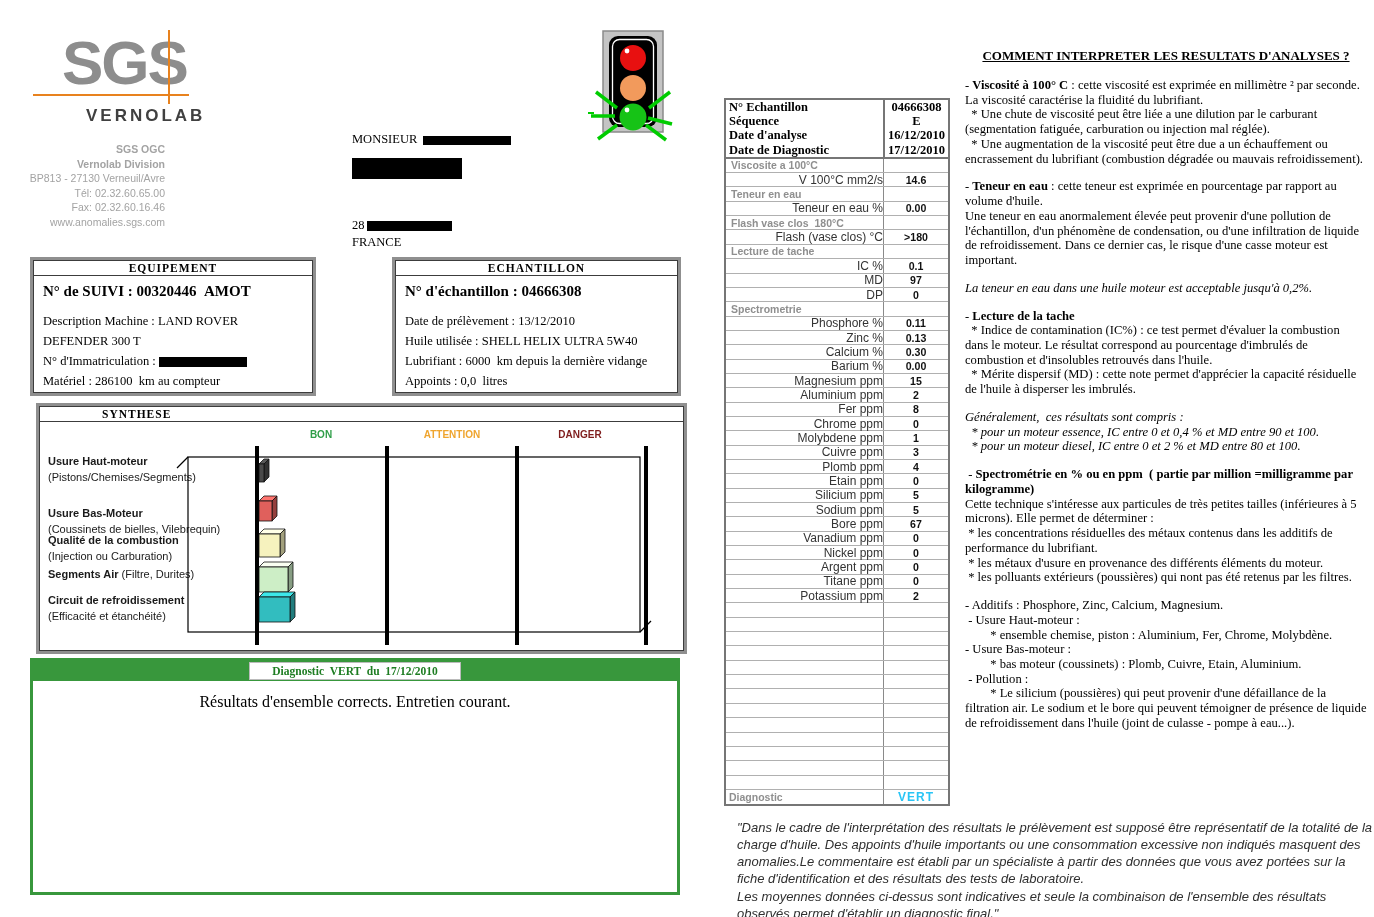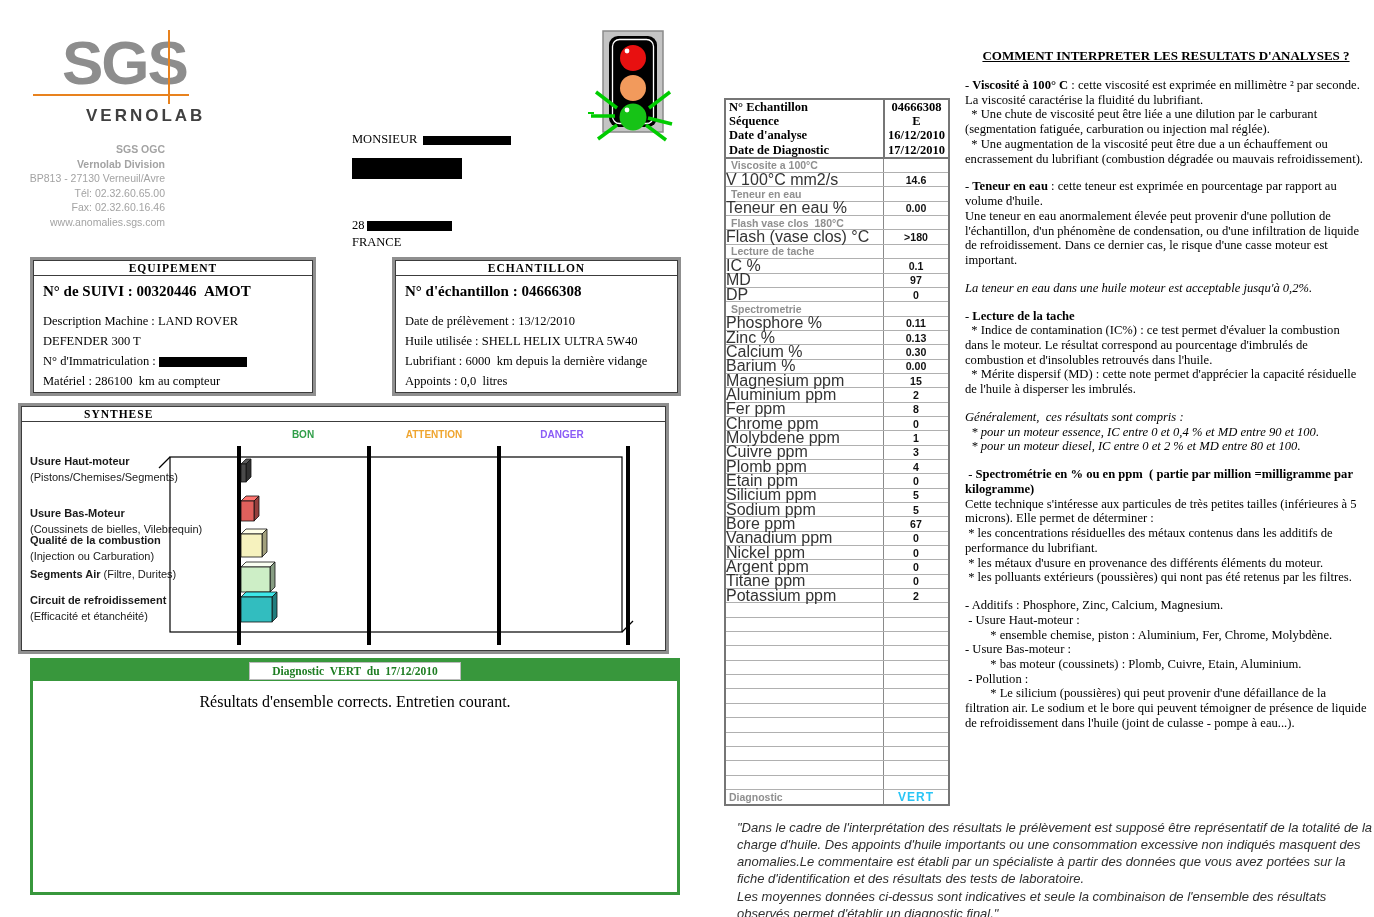--- a/index.html
+++ b/index.html
@@ -32,21 +32,21 @@
   .fbox{position:absolute;border:3px solid #8f8f8f;background:#fff;}
   .fbox-inner{border:1px solid #3c3c3c;height:100%;box-sizing:border-box;}
   .fbox-title{border-bottom:1px solid #3c3c3c;font-weight:bold;font-size:11.5px;
               letter-spacing:1px;text-align:center;padding:1px 0;}
   .fbox-title.left{text-align:left;padding-left:62px;}
   .fbox-content{padding:7px 9px;position:relative;height:calc(100% - 17px);box-sizing:border-box;}
   .fbox-head{font-weight:bold;font-size:15px;margin-bottom:11px;}
   .fbox-line{font-size:12.5px;line-height:20px;}
   #equip-box{left:30px;top:257px;width:280px;height:133px;}
   #sample-box{left:392px;top:257px;width:283px;height:133px;}
-  #synthese-box{left:18px;top:403px;width:645px;height:245px;}
+  #synthese-box{left:36px;top:403px;width:645px;height:245px;}
 
   
   .syn-content{position:relative;height:calc(100% - 17px);overflow:hidden;}
   .zone-label{position:absolute;top:7px;text-align:center;font-family:"Liberation Sans",sans-serif;
               font-weight:bold;font-size:10px;}
   .syn-label{position:absolute;left:8px;width:180px;font-family:"Liberation Sans",sans-serif;
              font-size:11px;line-height:15.5px;color:#1a1a1a;}
   .syn-title{font-weight:bold;}
   .syn-sub,.syn-sub-inline{font-weight:normal;}
   .syn-chart{position:absolute;left:0;top:20px;}
@@ -65,21 +65,21 @@
   .thead{border-bottom:2px solid #767676;}
   .thr{display:flex;height:14.2px;font-family:"Liberation Serif",serif;font-weight:bold;font-size:12.5px;}
   .thr .hl{width:157px;padding-left:3px;box-sizing:border-box;}
   .thr .hv{flex:1;text-align:center;border-left:2px solid #767676;}
   .trow{display:flex;height:14.35px;border-bottom:1px solid #b0b0b0;box-sizing:border-box;align-items:center;}
   .trow:last-child{border-bottom:none;}
   .trow .tlabel{width:157px;box-sizing:border-box;white-space:nowrap;overflow:hidden;}
   .trow .tvalue{flex:1;align-self:stretch;display:flex;align-items:center;justify-content:center;
                 border-left:1px solid #8a8a8a;}
   .trow.section .tlabel{color:#8f8f8f;font-weight:bold;font-size:10.5px;padding-left:5px;}
-  .trow.data .tlabel{color:#333;font-size:16px;}
+  .trow.data .tlabel{color:#333;font-size:12px;padding-left:11px;text-align:right;}
   .trow.data .tvalue{font-weight:bold;font-size:10.6px;color:#111;}
   .trow.diag .tlabel{color:#8f8f8f;font-weight:bold;font-size:10.5px;padding-left:3px;}
   .trow.diag .tvalue{font-weight:bold;font-size:12px;letter-spacing:1px;}
 
   
   .interp{position:absolute;left:965px;top:48px;width:402px;}
   .interp-title{text-align:center;font-weight:bold;font-size:13px;text-decoration:underline;
                 margin-bottom:14px;}
   .para{font-size:12.6px;line-height:1.17;margin-bottom:13px;white-space:pre-wrap;}
   .para.italic{font-style:italic;}
@@ -166,21 +166,21 @@
     </div>
   </div>
 
   <div class="fbox" id="synthese-box">
     <div class="fbox-inner">
       <div class="fbox-title left">SYNTHESE</div>
       <div class="syn-content">
         <div>
             <div class="zone-label" style="left: 246px; width: 70px; color: rgb(47, 158, 72);">BON</div>
             <div class="zone-label" style="left: 352px; width: 120px; color: rgb(239, 165, 47);">ATTENTION</div>
-            <div class="zone-label" style="left: 490px; width: 100px; color: #8b5cf6;">DANGER</div>
+            <div class="zone-label" style="left: 490px; width: 100px; color: #7f1d1d;">DANGER</div>
           </div>
         <div>
             <div class="syn-label" style="top: 32px;">
               <div class="syn-title">Usure Haut-moteur</div>
               <div class="syn-sub">(Pistons/Chemises/Segments)</div>
             </div>
             <div class="syn-label" style="top: 84px;">
               <div class="syn-title">Usure Bas-Moteur</div>
               <div class="syn-sub">(Coussinets de bielles, Vilebrequin)</div>
             </div>

